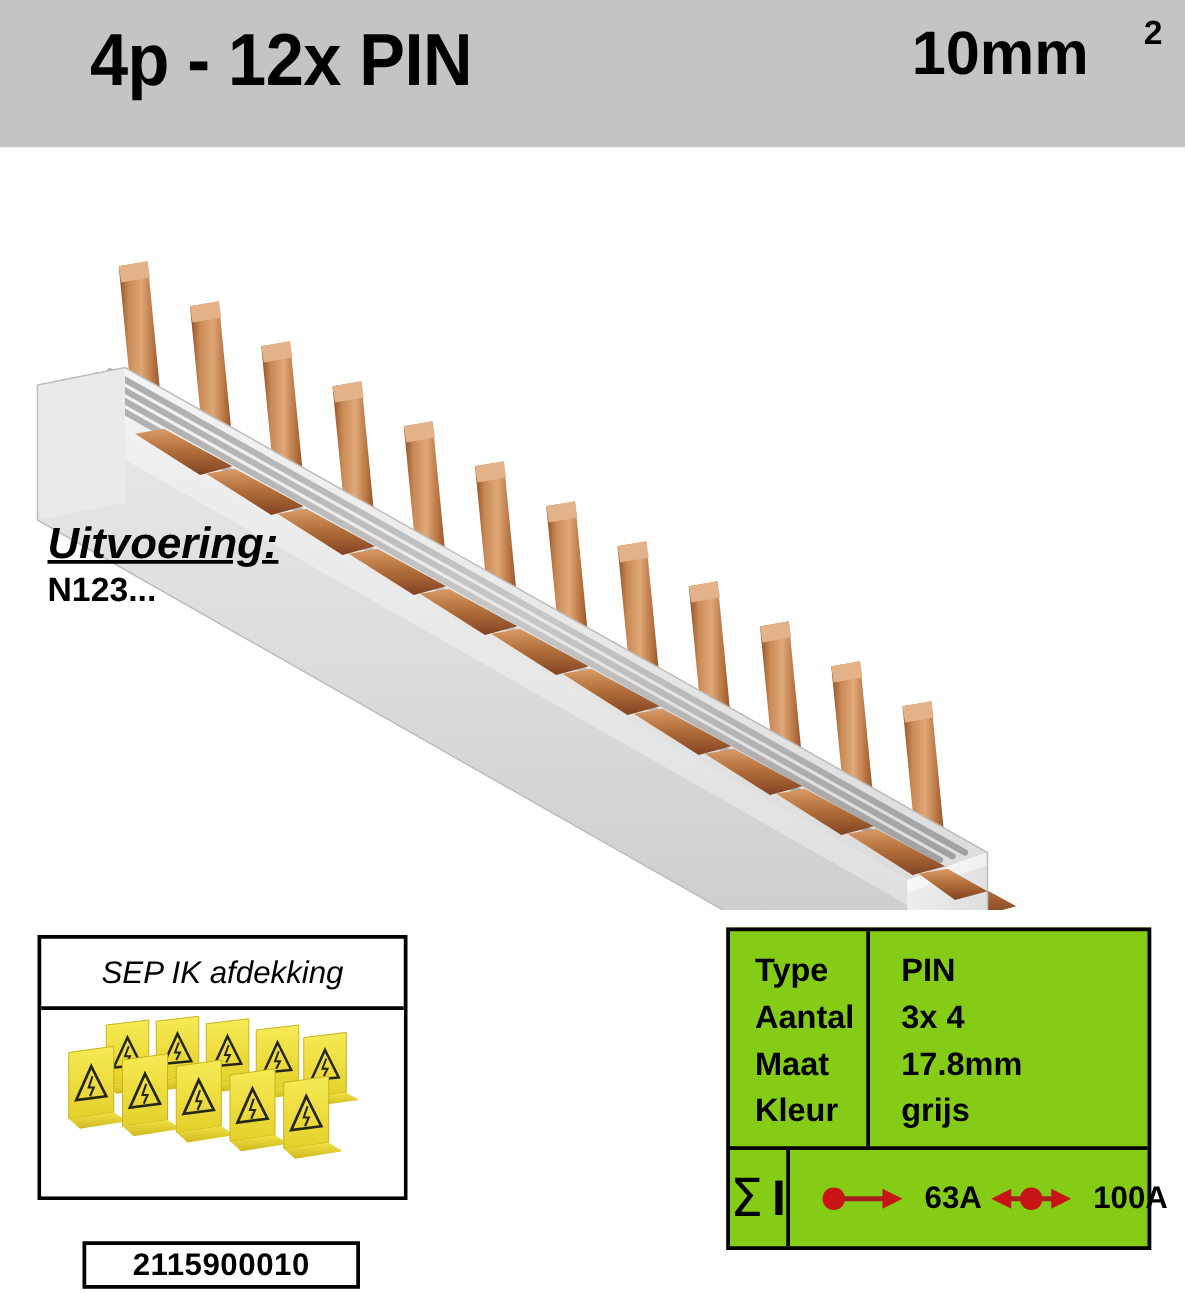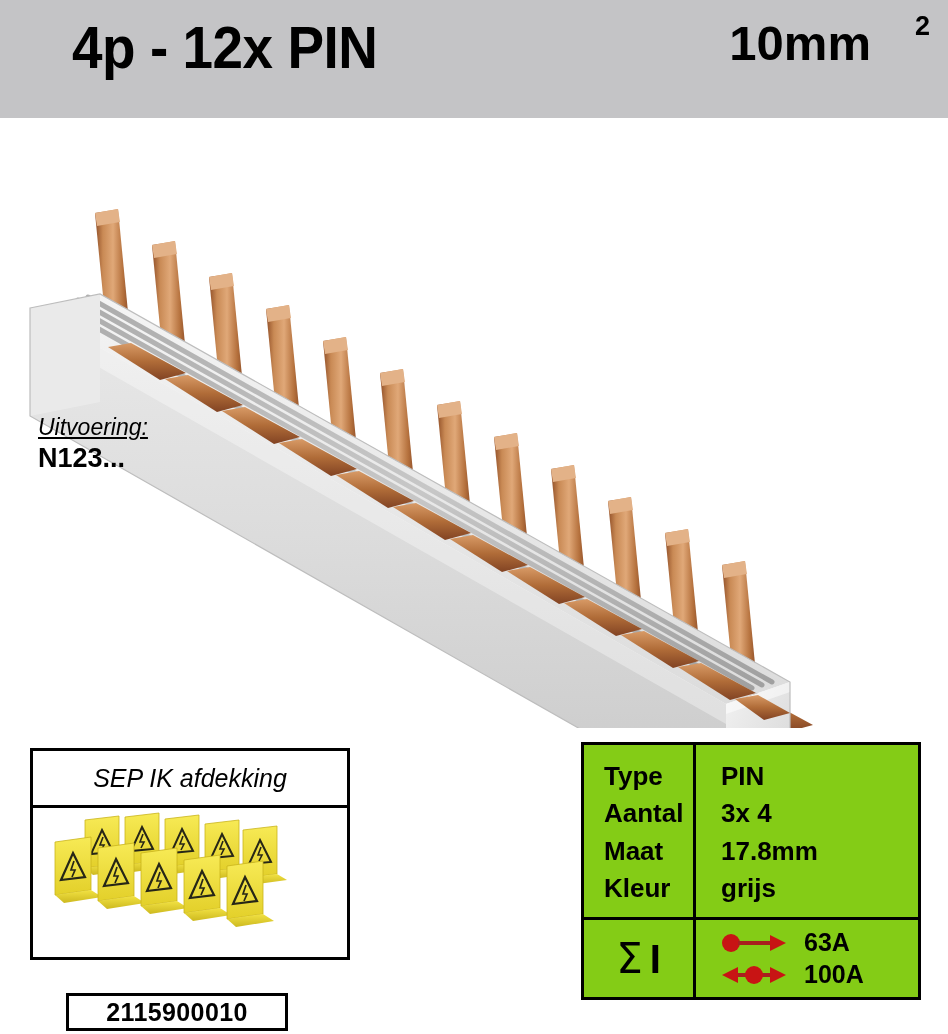--- a/index.html
+++ b/index.html
@@ -73,39 +73,40 @@
   }
 
   
   .uitvoering {
     position: absolute;
     left: 38px;
     top: 414px;
     width: 230px;
   }
   .uitvoering-title {
-    font-size: 23px;
+    font-size: 35px;
     font-style: italic;
     text-decoration: underline;
     line-height: 1.18;
     white-space: nowrap;
+    font-weight: bold;
   }
   .uitvoering-line {
     font-size: 27px;
     line-height: 1.28;
     white-space: nowrap;
     font-weight: bold;
   }
 
   
   .accessory-box {
     position: absolute;
     left: 30px;
     top: 748px;
-    width: 320px;
+    width: 296px;
     height: 212px;
     border: 3px solid #000000;
     box-sizing: border-box;
     background: #ffffff;
   }
   .accessory-header {
     height: 57px;
     border-bottom: 3px solid #000000;
     box-sizing: border-box;
     display: flex;
@@ -196,21 +197,20 @@
     line-height: 1;
   }
   .current-glyph {
     font-size: 40px;
     font-weight: bold;
     line-height: 1;
   }
   .current-cell {
     flex: 1;
     display: flex;
-    flex-direction: column;
     justify-content: center;
     gap: 3px;
     padding-left: 22px;
   }
   .current-row {
     display: flex;
     align-items: center;
     gap: 14px;
   }
   .current-value {

